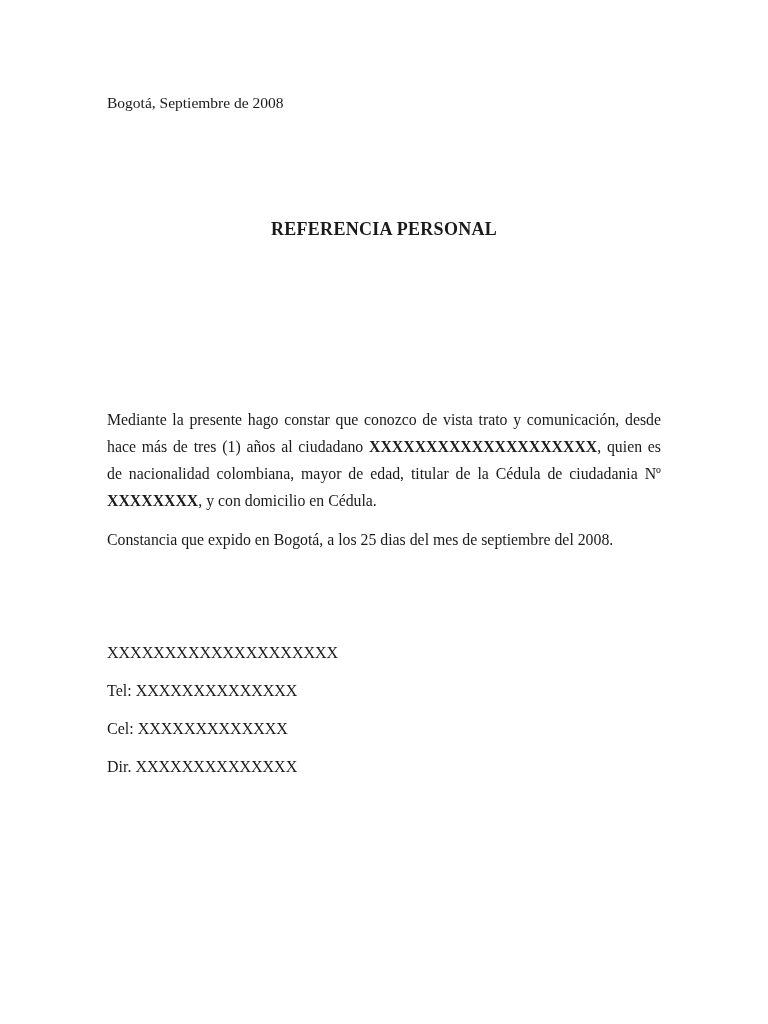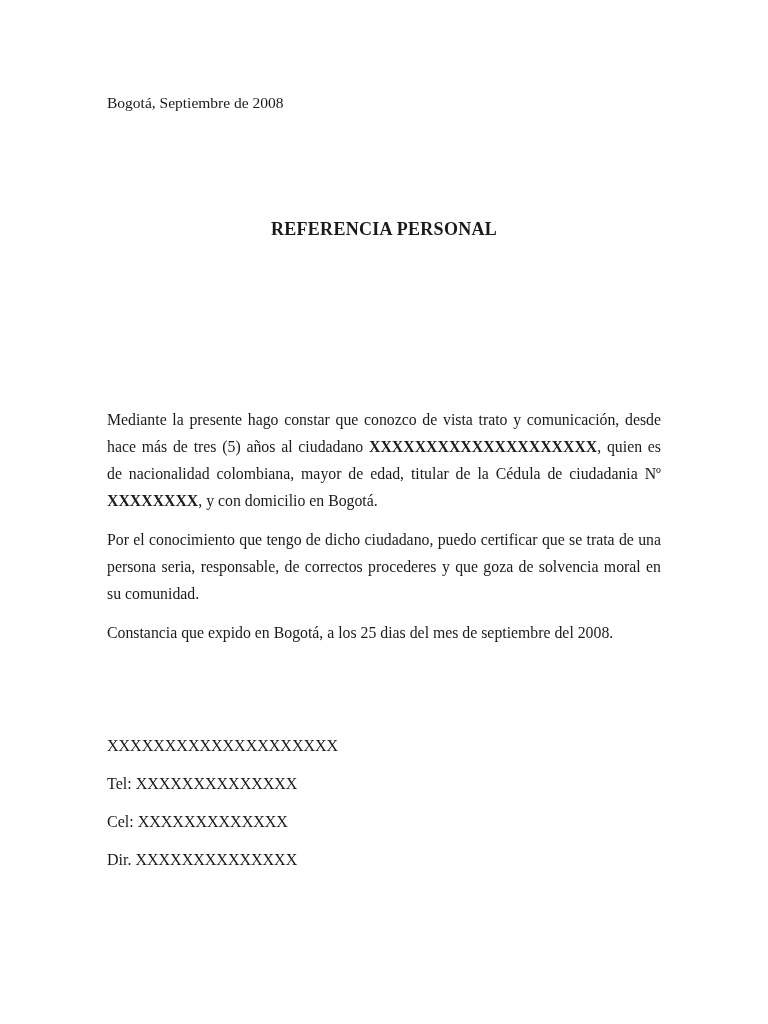--- a/index.html
+++ b/index.html
@@ -58,23 +58,22 @@
 <body>
 
 <div class="page">
 
   <p class="date-line">Bogotá, Septiembre de 2008</p>
 
   <h1 class="doc-title">REFERENCIA PERSONAL</h1>
 
   <div class="body-text">
 
-    <p><span>Mediante la presente hago constar que conozco de vista trato y comunicación, desde hace más de tres (5) años al ciudadano </span><span class="bold">XXXXXXXXXXXXXXXXXXXX</span><span>, quien es de nacionalidad colombiana, mayor de edad, titular de la Cédula de ciudadania Nº </span><span class="bold">XXXXXXXX</span><span>, y con domicilio en Bogotá.</span></p>
+    <p><span>Mediante la presente hago constar que conozco de vista trato y comunicación, desde hace más de tres (1) años al ciudadano </span><span class="bold">XXXXXXXXXXXXXXXXXXXX</span><span>, quien es de nacionalidad colombiana, mayor de edad, titular de la Cédula de ciudadania Nº </span><span class="bold">XXXXXXXX</span><span>, y con domicilio en Cédula.</span></p>
 
-    <p>Por el conocimiento que tengo de dicho ciudadano, puedo certificar que se trata de una persona seria, responsable, de correctos procederes y que goza de solvencia moral en su comunidad.</p>
 
     <p>Constancia que expido en Bogotá, a los 25 dias del mes de septiembre del 2008.</p>
 
   </div>
 
   <div class="signature-block">
     <p>XXXXXXXXXXXXXXXXXXXX</p>
     <p>Tel: XXXXXXXXXXXXXX</p>
     <p>Cel: XXXXXXXXXXXXX</p>
     <p>Dir. XXXXXXXXXXXXXX</p>

